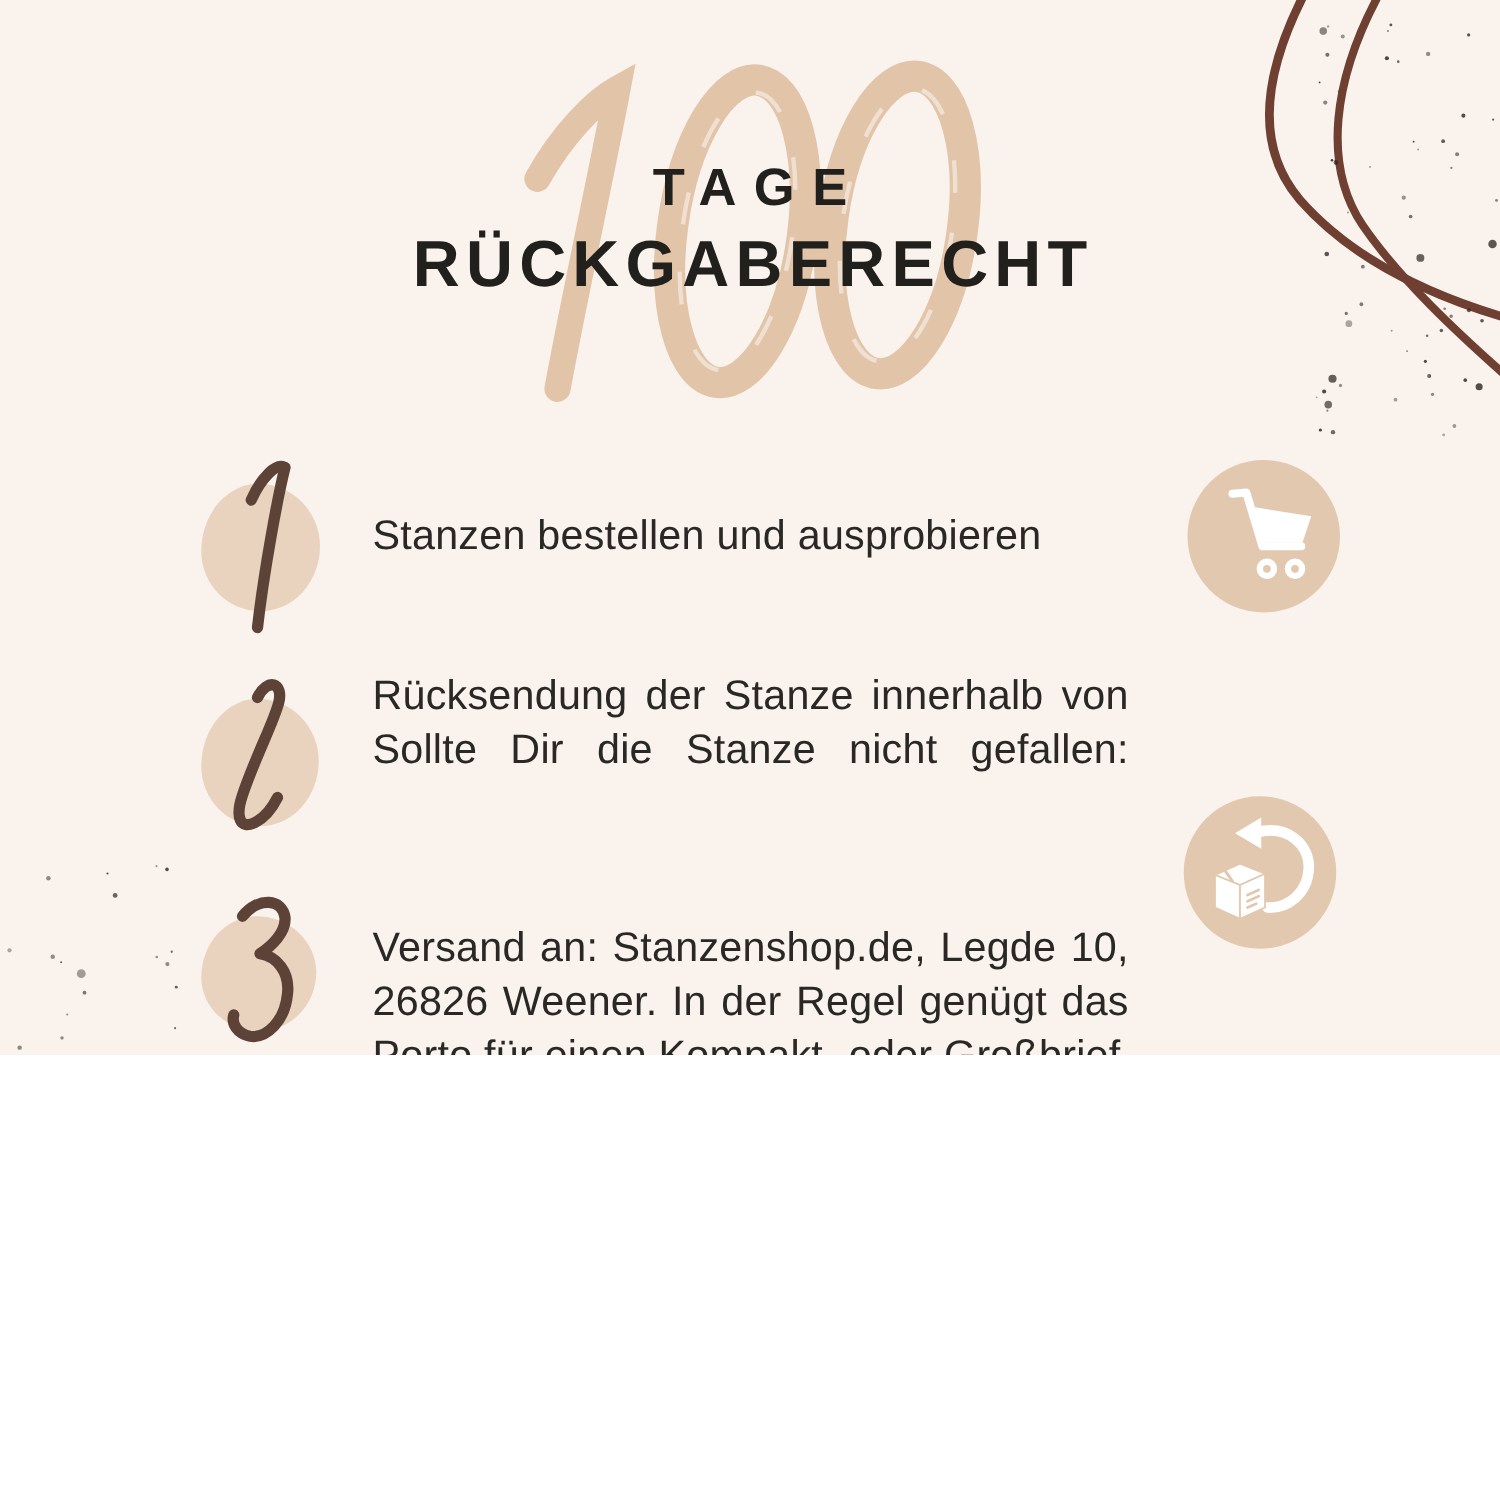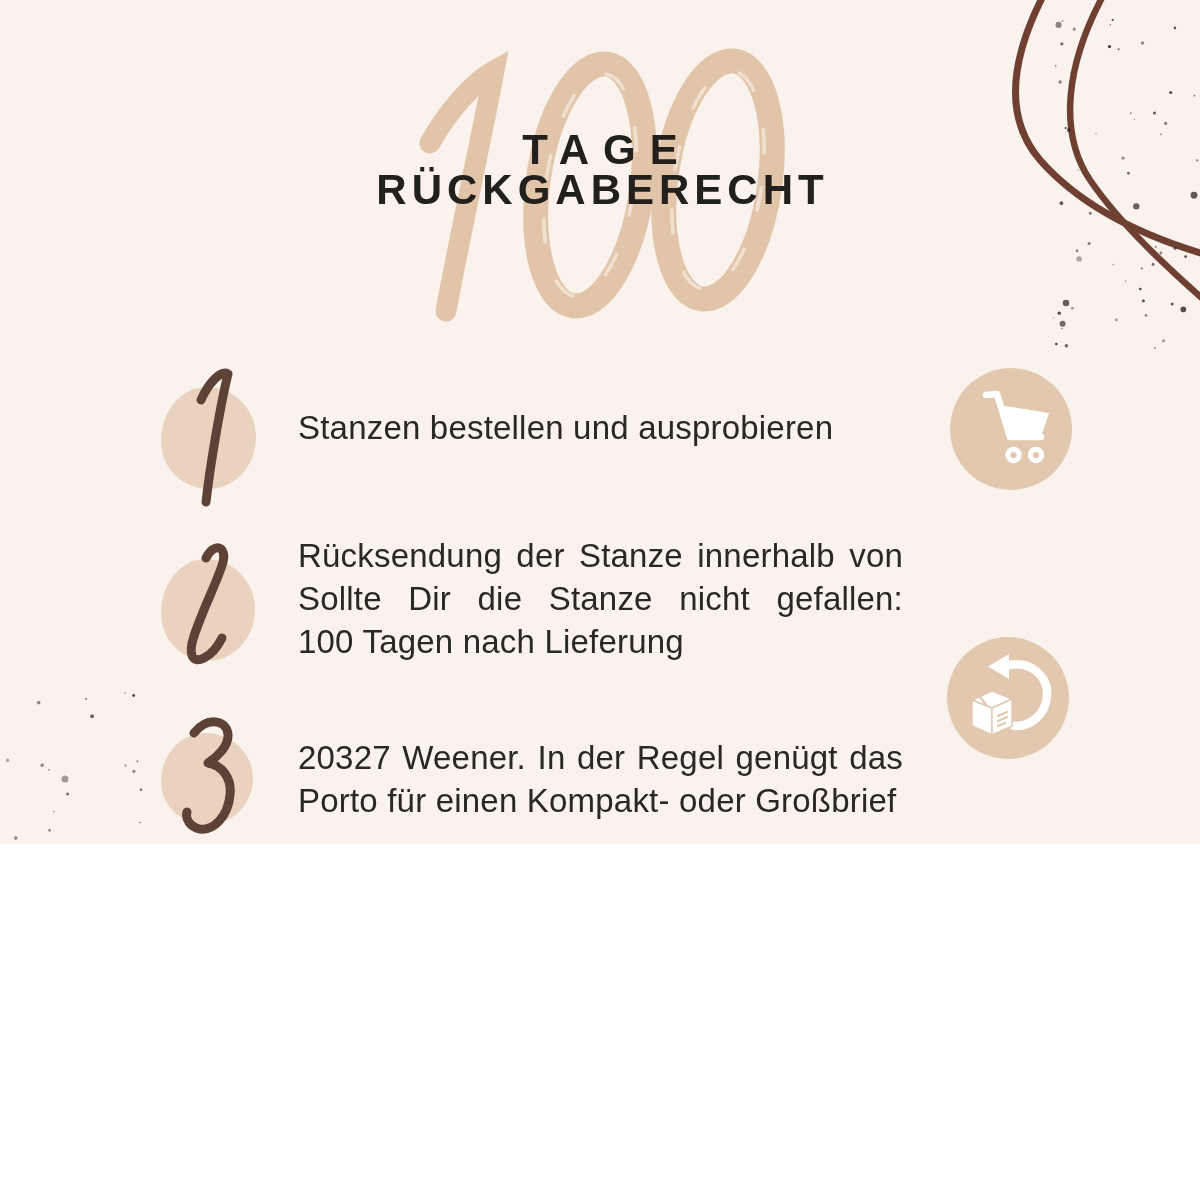--- a/index.html
+++ b/index.html
@@ -8,21 +8,21 @@
   }
   html,body{margin:0;padding:0;background:#fff;}
   .canvas{position:relative;width:1200px;height:844px;background:var(--bg);overflow:hidden;
           font-family:"Liberation Sans",sans-serif;}
   
   #watermark{position:absolute;left:400px;top:45px;width:390px;height:290px;overflow:visible;z-index:1;}
   
   .title-line{position:absolute;left:0;right:0;text-align:center;color:var(--ink);
               font-weight:bold;z-index:2;white-space:nowrap;}
   #title1{top:126px;font-size:42px;letter-spacing:14px;text-indent:14px;}
-  #title2{top:166px;font-size:42px;letter-spacing:5px;text-indent:5px;}
+  #title2{top:182px;font-size:52px;letter-spacing:5px;text-indent:5px;}
   
   .num-blob{position:absolute;background:var(--beige-num);
             border-radius:48% 52% 50% 50% / 53% 49% 51% 47%;z-index:1;}
   .num-svg{position:absolute;overflow:visible;z-index:2;}
   .num-svg path{fill:none;stroke:var(--numeral);stroke-width:9;stroke-linecap:round;stroke-linejoin:round;}
   .step-text{position:absolute;left:298px;width:605px;color:var(--body);
              font-size:33px;line-height:43px;letter-spacing:0.2px;z-index:2;}
   .step-line{white-space:nowrap;}
   .step-line.just{text-align:justify;text-align-last:justify;}
   
@@ -62,28 +62,28 @@
       <div class="step-text" style="top: 406px;">
         <div class="step-line">Stanzen bestellen und ausprobieren</div>
       </div>
       <div class="num-blob" style="left: 161px; top: 559px; width: 94px; height: 102px;"></div>
       <svg class="num-svg" viewBox="-60 -88 120 176" aria-label="2" style="left: 150px; top: 522px; width: 120px; height: 176px; position: absolute;">
         <path d="M -4,-52 C 4,-68 17,-64 13,-48 C 9,-32 -6,-4 -16,26 C -22,44 -18,54 -6,48 C 2,44 8,36 12,28"></path>
       </svg>
       <div class="step-text" style="top: 534px;">
         <div class="step-line just">Rücksendung der Stanze innerhalb von</div>
         <div class="step-line just">Sollte Dir die Stanze nicht gefallen:</div>
-        <div class="step-line">100 Tagen nach Lieferung</div>
       </div>
       <div class="num-blob" style="left: 161px; top: 733px; width: 92px; height: 92px;"></div>
       <svg class="num-svg" viewBox="-60 -88 120 176" aria-label="3" style="left: 151px; top: 691px; width: 120px; height: 176px; position: absolute;">
         <path d="M -17,-46 C -4,-62 15,-60 17,-45 C 18,-33 6,-22 -3,-16 C 10,-14 21,-2 19,16 C 17,38 2,52 -11,50 C -21,48 -26,40 -24,33"></path>
       </svg>
       <div class="step-text" style="top: 736px;">
-        <div class="step-line just">20327 Weener. In der Regel genügt das</div>
+        <div class="step-line just">Versand an: Stanzenshop.de, Legde 10,</div>
+        <div class="step-line just">26826 Weener. In der Regel genügt das</div>
         <div class="step-line">Porto für einen Kompakt- oder Großbrief</div>
       </div>
       <div class="num-blob" style="left: 161px; top: 918px; width: 94px; height: 100px;"></div>
       <svg class="num-svg" viewBox="-60 -88 120 176" aria-label="4" style="left: 146px; top: 880px; width: 120px; height: 176px; position: absolute;">
         <path d="M -5,-56 C -11,-30 -17,-6 -20,8 C -22,18 -15,22 -5,18 L 10,12"></path>
         <path d="M 12,-34 C 9,-6 1,34 -7,62"></path>
       </svg>
       <div class="step-text" style="top: 912px;">
       </div>
     </div>

